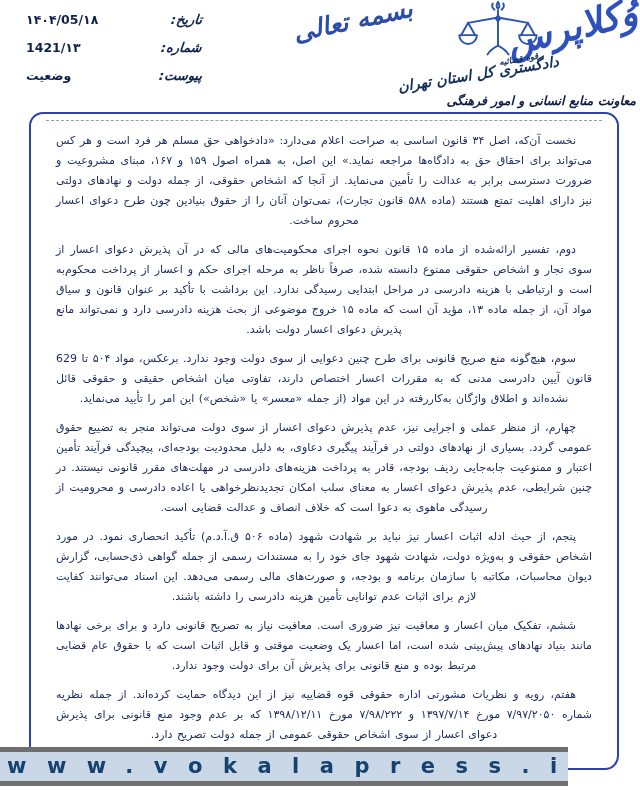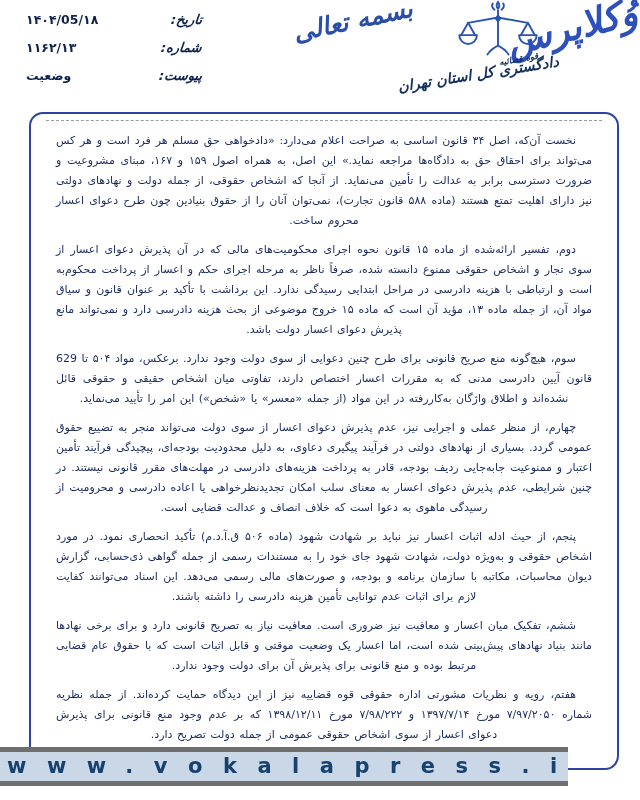--- a/index.html
+++ b/index.html
@@ -77,21 +77,21 @@
 
 <div class="header">
 
   <div class="fields">
     <div class="field-row">
       <span class="field-label">تاریخ:</span>
       <span class="field-value">۱۴۰۴/05/۱۸</span>
     </div>
     <div class="field-row">
       <span class="field-label">شماره:</span>
-      <span class="field-value">۱۱۶۲/۱۳</span>
+      <span class="field-value">1421/۱۳</span>
     </div>
     <div class="field-row">
       <span class="field-label">پیوست:</span>
       <span class="field-value">وضعیت</span>
     </div>
   </div>
 
   <div class="bismillah">بسمه تعالی</div>
 
   <div class="logo">
@@ -111,20 +111,21 @@
       <path d="M6 40 A 10 10 0 0 0 26 40 Z"></path>
 
       <path d="M84 26 L76 40 M84 26 L92 40"></path>
       <path d="M74 40 A 10 10 0 0 0 94 40 Z"></path>
 
       <path d="M50 52 q-8 4 -12 10 M50 52 q8 4 12 10"></path>
     </svg>
 
     <div class="judiciary">قوه قضائیه</div>
     <div class="org">دادگستری کل استان تهران</div>
+    <div class="dept">معاونت منابع انسانی و امور فرهنگی</div>
   </div>
 </div>
 
 <div class="doc-box">
   <p>نخست آن‌که، اصل ۳۴ قانون اساسی به صراحت اعلام می‌دارد: «دادخواهی حق مسلم هر فرد است و هر کس می‌تواند برای احقاق حق به دادگاه‌ها مراجعه نماید.» این اصل، به همراه اصول ۱۵۹ و ۱۶۷، مبنای مشروعیت و ضرورت دسترسی برابر به عدالت را تأمین می‌نماید. از آنجا که اشخاص حقوقی، از جمله دولت و نهادهای دولتی نیز دارای اهلیت تمتع هستند (ماده ۵۸۸ قانون تجارت)، نمی‌توان آنان را از حقوق بنیادین چون طرح دعوای اعسار محروم ساخت.</p>
   <p>دوم، تفسیر ارائه‌شده از ماده ۱۵ قانون نحوه اجرای محکومیت‌های مالی که در آن پذیرش دعوای اعسار از سوی تجار و اشخاص حقوقی ممنوع دانسته شده، صرفاً ناظر به مرحله اجرای حکم و اعسار از پرداخت محکوم‌به است و ارتباطی با هزینه دادرسی در مراحل ابتدایی رسیدگی ندارد. این برداشت با تأکید بر عنوان قانون و سیاق مواد آن، از جمله ماده ۱۳، مؤید آن است که ماده ۱۵ خروج موضوعی از بحث هزینه دادرسی دارد و نمی‌تواند مانع پذیرش دعوای اعسار دولت باشد.</p>
   <p>سوم، هیچ‌گونه منع صریح قانونی برای طرح چنین دعوایی از سوی دولت وجود ندارد. برعکس، مواد ۵۰۴ تا 629 قانون آیین دادرسی مدنی که به مقررات اعسار اختصاص دارند، تفاوتی میان اشخاص حقیقی و حقوقی قائل نشده‌اند و اطلاق واژگان به‌کاررفته در این مواد (از جمله «معسر» یا «شخص») این امر را تأیید می‌نماید.</p>
   <p>چهارم، از منظر عملی و اجرایی نیز، عدم پذیرش دعوای اعسار از سوی دولت می‌تواند منجر به تضییع حقوق عمومی گردد. بسیاری از نهادهای دولتی در فرآیند پیگیری دعاوی، به دلیل محدودیت بودجه‌ای، پیچیدگی فرآیند تأمین اعتبار و ممنوعیت جابه‌جایی ردیف بودجه، قادر به پرداخت هزینه‌های دادرسی در مهلت‌های مقرر قانونی نیستند. در چنین شرایطی، عدم پذیرش دعوای اعسار به معنای سلب امکان تجدیدنظرخواهی یا اعاده دادرسی و محرومیت از رسیدگی ماهوی به دعوا است که خلاف انصاف و عدالت قضایی است.</p>
   <p>پنجم، از حیث ادله اثبات اعسار نیز نباید بر شهادت شهود (ماده ۵۰۶ ق.آ.د.م) تأکید انحصاری نمود. در مورد اشخاص حقوقی و به‌ویژه دولت، شهادت شهود جای خود را به مستندات رسمی از جمله گواهی ذی‌حسابی، گزارش دیوان محاسبات، مکاتبه با سازمان برنامه و بودجه، و صورت‌های مالی رسمی می‌دهد. این اسناد می‌توانند کفایت لازم برای اثبات عدم توانایی تأمین هزینه دادرسی را داشته باشند.</p>
   <p>ششم، تفکیک میان اعسار و معافیت نیز ضروری است. معافیت نیاز به تصریح قانونی دارد و برای برخی نهادها مانند بنیاد نهادهای پیش‌بینی شده است، اما اعسار یک وضعیت موقتی و قابل اثبات است که با حقوق عام قضایی مرتبط بوده و منع قانونی برای پذیرش آن برای دولت وجود ندارد.</p>

